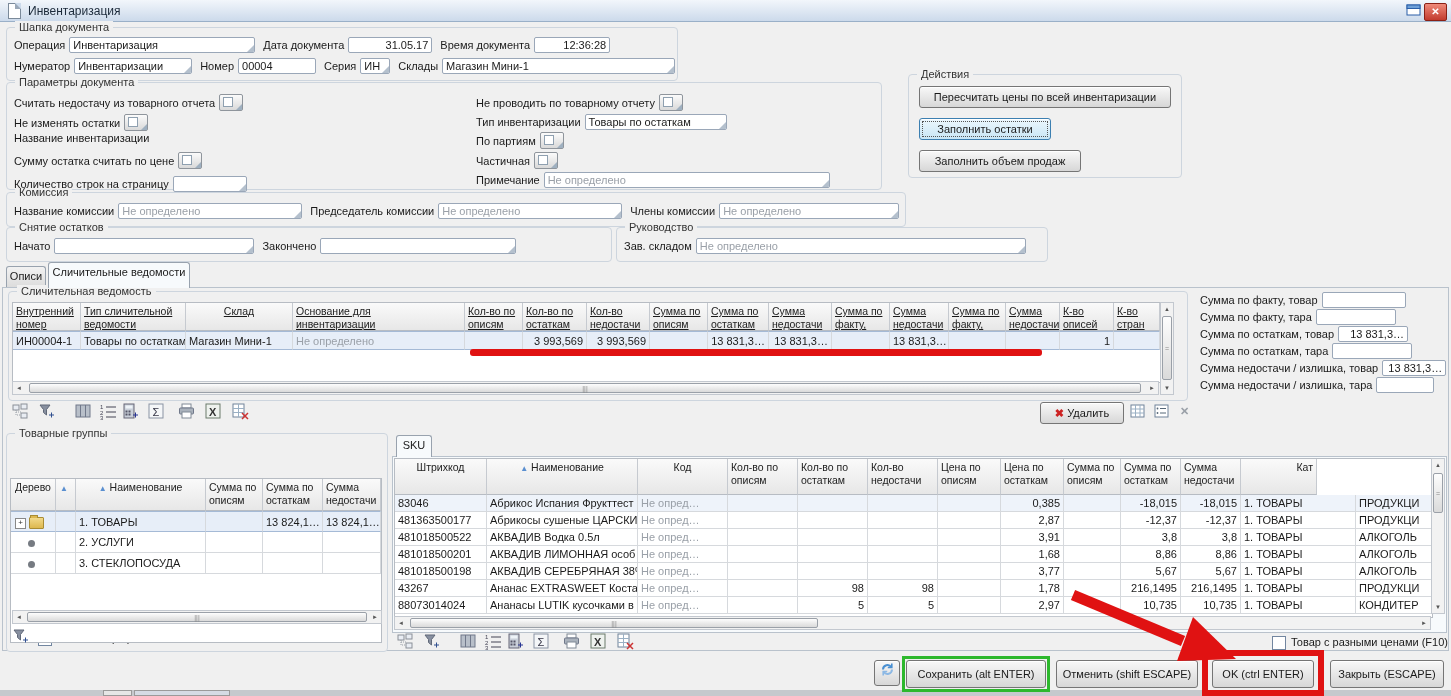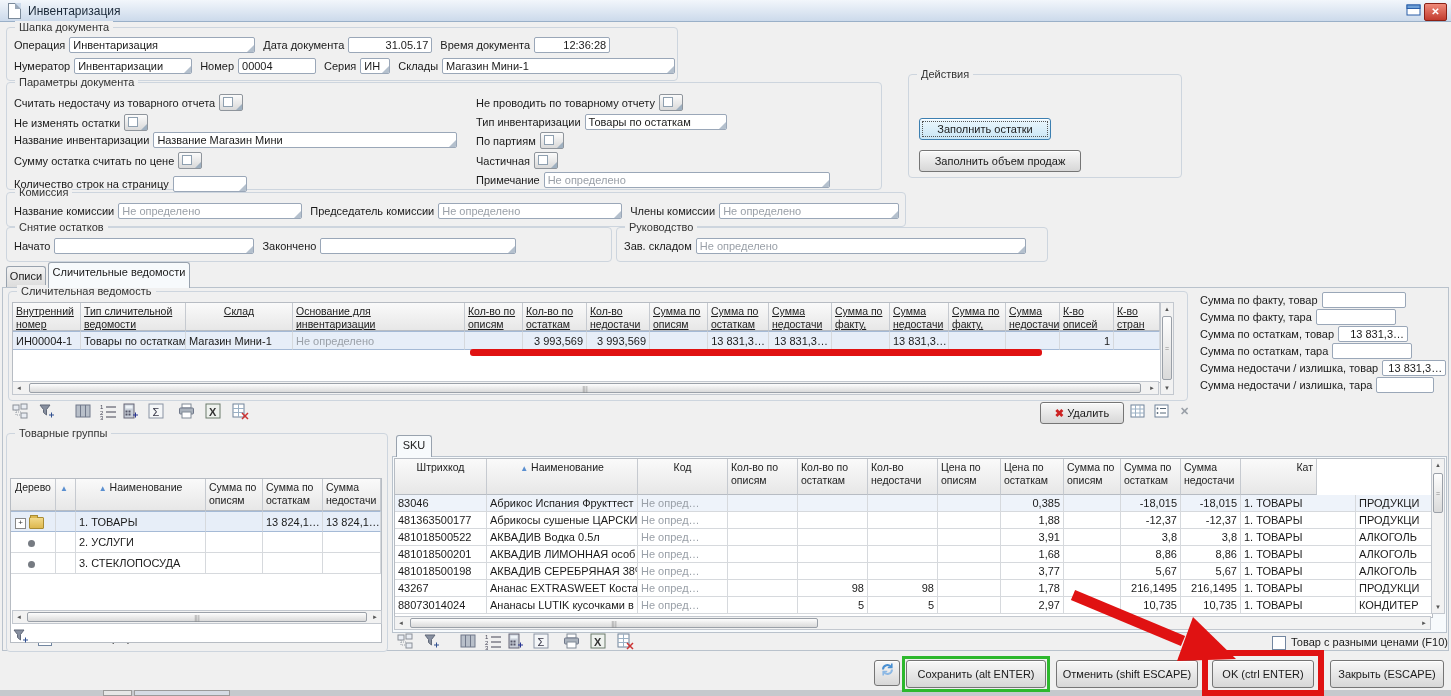--- a/index.html
+++ b/index.html
@@ -98,20 +98,21 @@
     <div class="gb" style="left:6px;top:27px;width:670px;height:52px">
       <span class="gbt">Шапка документа</span>
     </div>
 
     <div class="gb" style="left:6px;top:82px;width:874px;height:106px">
       <span class="gbt">Параметры документа</span>
     </div>
 
     <div class="gb" style="left:908px;top:74px;width:272px;height:102px">
       <span class="gbt">Действия</span>
+      <div class="btn" style="left:10px;top:11px;width:252px">Пересчитать цены по всей инвентаризации</div>
       <div class="btn focus" style="left:10px;top:43px;width:132px">Заполнить остатки</div>
       <div class="btn" style="left:10px;top:75px;width:162px">Заполнить объем продаж</div>
     </div>
 
     <div class="gb" style="left:6px;top:192px;width:898px;height:33px">
       <span class="gbt">Комиссия</span>
     </div>
 
     <div class="gb" style="left:6px;top:227px;width:604px;height:33px">
       <span class="gbt">Снятие остатков</span>
@@ -187,21 +188,20 @@
       <div class="frow" style="position: absolute; left: 14px; top: 94px;">
         <span class="fl">Считать недостачу из товарного отчета</span>
         <span class="flag"></span>
       </div>
       <div class="frow" style="position: absolute; left: 14px; top: 114px;">
         <span class="fl">Не изменять остатки</span>
         <span class="flag"></span>
       </div>
       <div class="frow" style="position: absolute; left: 14px; top: 132px;">
         <span class="fl">Название инвентаризации</span>
-        <div class="cin combo" style="width: 304px;"><span>Название Магазин Мини</span></div>
       </div>
       <div class="frow" style="position: absolute; left: 14px; top: 152px;">
         <span class="fl">Сумму остатка считать по цене</span>
         <span class="flag"></span>
       </div>
       <div class="frow" style="position: absolute; left: 14px; top: 176px;">
         <span class="fl">Количество строк на страницу</span>
         <div class="cin combo" style="width: 74px;"><span></span></div>
       </div>
       <div class="frow" style="position: absolute; left: 476px; top: 94px;">
@@ -395,21 +395,21 @@
           <div class="td" style="width: 76px; line-height: 16px; text-align: left;">ПРОДУКЦИ</div>
         </div>
         <div class="trow" style="height: 17px;">
           <div class="td" style="width: 92px; line-height: 16px; text-align: left;">481363500177</div>
           <div class="td" style="width: 151px; line-height: 16px; text-align: left;">Абрикосы сушеные ЦАРСКИЕ кур…</div>
           <div class="td muted" style="width: 90px; line-height: 16px; text-align: left;">Не опред…</div>
           <div class="td" style="width: 70px; line-height: 16px; text-align: right;"></div>
           <div class="td" style="width: 70px; line-height: 16px; text-align: right;"></div>
           <div class="td" style="width: 70px; line-height: 16px; text-align: right;"></div>
           <div class="td" style="width: 63px; line-height: 16px; text-align: right;"></div>
-          <div class="td" style="width: 63px; line-height: 16px; text-align: right;">1,88</div>
+          <div class="td" style="width: 63px; line-height: 16px; text-align: right;">2,87</div>
           <div class="td" style="width: 57px; line-height: 16px; text-align: right;"></div>
           <div class="td" style="width: 60px; line-height: 16px; text-align: right;">-12,37</div>
           <div class="td" style="width: 60px; line-height: 16px; text-align: right;">-12,37</div>
           <div class="td" style="width: 115px; line-height: 16px; text-align: left;">1. ТОВАРЫ</div>
           <div class="td" style="width: 76px; line-height: 16px; text-align: left;">ПРОДУКЦИ</div>
         </div>
         <div class="trow" style="height: 17px;">
           <div class="td" style="width: 92px; line-height: 16px; text-align: left;">481018500522</div>
           <div class="td" style="width: 151px; line-height: 16px; text-align: left;">АКВАДИВ Водка 0.5л</div>
           <div class="td muted" style="width: 90px; line-height: 16px; text-align: left;">Не опред…</div>

